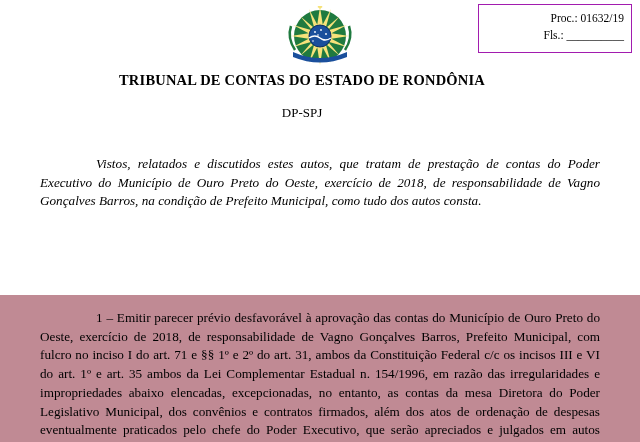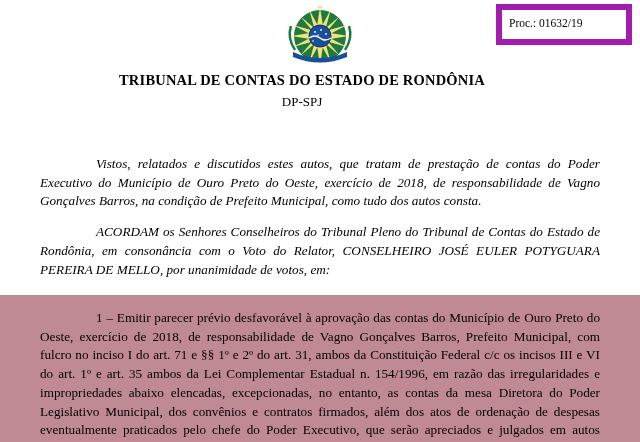--- a/index.html
+++ b/index.html
@@ -21,27 +21,28 @@
     width: 640px;
     height: 442px;
     box-sizing: border-box;
   }
 
   
   .proc-box {
     position: absolute;
     top: 4px;
     right: 8px;
-    width: 136px;
-    border: 6px solid #a21caf;
+    width: 154px;
+    border: 1px solid #a21caf;
     padding: 5px 7px 7px 7px;
     box-sizing: border-box;
     font-size: 11.5px;
     line-height: 1.5;
     background: #fff;
+    text-align: right;
   }
   .proc-line {
     white-space: nowrap;
   }
   .proc-line .label { }
   .proc-line .value { }
 
   
   .crest {
     position: absolute;
@@ -66,21 +67,21 @@
     font-weight: bold;
     letter-spacing: 0.2px;
     margin: 0 0 3px 0;
   }
   .org-sub {
     font-size: 13px;
     margin: 0 0 2px 0;
   }
   .org-dept {
     font-size: 13px;
-    margin: 5px;
+    margin: 16px;
   }
 
   
   .body-text {
     position: absolute;
     top: 155px;
     left: 40px;
     width: 560px;
     font-style: italic;
   }
@@ -161,30 +162,33 @@
 
       <path d="M 10 46 Q 37 58 64 46 L 64 51 Q 37 62 10 51 Z" fill="#1a4f9c"></path>
     </svg>
   </div>
 
   <div class="proc-box">
     <div class="proc-line">
       <span class="label">Proc.:</span>
       <span class="value">01632/19</span>
     </div>
+    <div class="proc-line">
+      <span class="label">Fls.:</span>
+      <span class="value">__________</span>
+    </div>
   </div>
 
   <div class="header">
     <div class="org-name">TRIBUNAL DE CONTAS DO ESTADO DE RONDÔNIA</div>
     <div class="org-dept">DP-SPJ</div>
   </div>
 
   <div class="body-text">
     <p class="para">Vistos, relatados e discutidos estes autos, que tratam de prestação de contas do Poder Executivo do Município de Ouro Preto do Oeste, exercício de 2018, de responsabilidade de Vagno Gonçalves Barros, na condição de Prefeito Municipal, como tudo dos autos consta.</p>
-    <p class="para">ACORDAM os Senhores Conselheiros do Tribunal Pleno do Tribunal de Contas do Estado de Rondônia, em consonância com o Voto do Relator, CONSELHEIRO JOSÉ EULER POTYGUARA PEREIRA DE MELLO, por unanimidade de votos, em:</p>
   </div>
 
   <div class="highlight-block" style="background: rgb(192, 138, 148);">
     <div class="inner">
       <p class="para">1 – Emitir parecer prévio desfavorável à aprovação das contas do Município de Ouro Preto do Oeste, exercício de 2018, de responsabilidade de Vagno Gonçalves Barros, Prefeito Municipal, com fulcro no inciso I do art. 71 e §§ 1º e 2º do art. 31, ambos da Constituição Federal c/c os incisos III e VI do art. 1º e art. 35 ambos da Lei Complementar Estadual n. 154/1996, em razão das irregularidades e impropriedades abaixo elencadas, excepcionadas, no entanto, as contas da mesa Diretora do Poder Legislativo Municipal, dos convênios e contratos firmados, além dos atos de ordenação de despesas eventualmente praticados pelo chefe do Poder Executivo, que serão apreciados e julgados em autos apartados e diretamente por este Tribunal;</p>
     </div>
   </div>
 
 </div>
 

